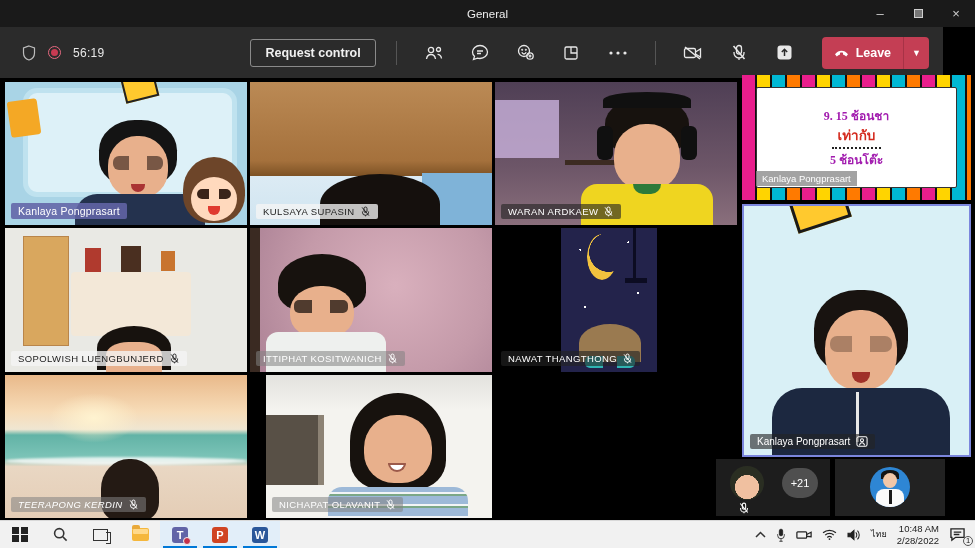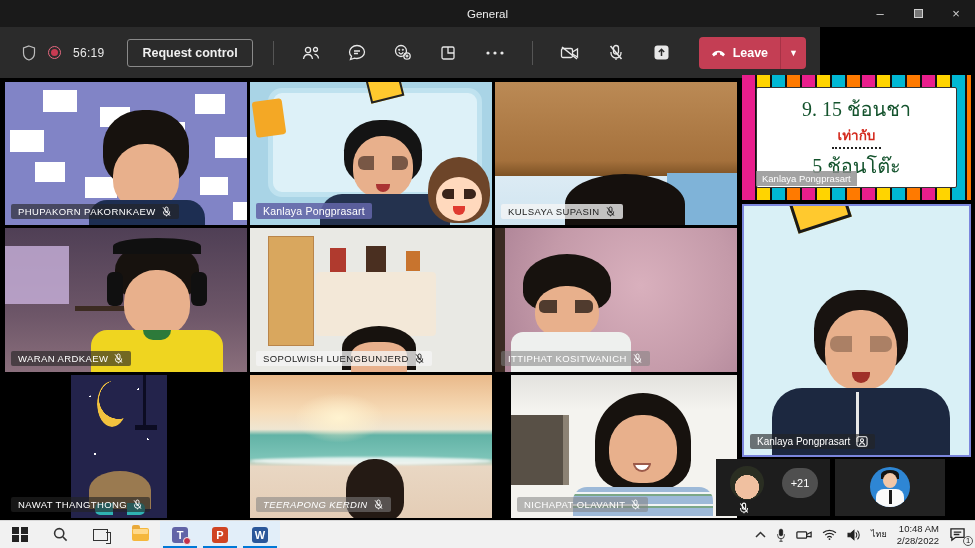--- a/index.html
+++ b/index.html
@@ -10,21 +10,21 @@
   
   .titlebar { position:absolute; left:0; top:0; width:975px; height:27px;
               background:#1a1a1a; display:flex; align-items:center; justify-content:center; }
   .titlebar .title { color:#eee; font-size:11.5px; }
   .wincontrols { position:absolute; right:0; top:0; height:27px; display:flex; }
   .wincontrols .wc { width:38px; height:27px; display:flex; align-items:center; justify-content:center;
                      color:#cfcfcf; font-size:13px; cursor:default; }
   .wc .maxbox { width:9px; height:9px; border:1.5px solid #cfcfcf; display:inline-block; background:#777; }
 
   
-  .toolbar { position:absolute; left:0; top:27px; width:820px; height:51px;
+  .toolbar { position:absolute; left:0; top:27px; width:943px; height:51px;
              background:#2b2b2b; display:flex; align-items:center; color:#e8e8e8; }
   .tb-left { display:flex; align-items:center; gap:12px; padding-left:22px; }
   .timer { font-size:12px; color:#e8e8e8; letter-spacing:.3px; }
   .shield { width:14px; height:16px; }
   .recdot { width:13px; height:13px; border-radius:50%; border:1.5px solid #e56a80;
             display:flex; align-items:center; justify-content:center; }
   .recdot::after { content:""; width:7px; height:7px; border-radius:50%; background:#c93a52; }
   .tb-right { margin-left:auto; display:flex; align-items:center; gap:12px; padding-right:14px; }
   .btn-outline { border:1px solid #8a8a8a; background:transparent; color:#f0f0f0; font-size:12.5px;
                  font-weight:bold; padding:6px 14px; border-radius:3px; cursor:pointer;
@@ -185,21 +185,21 @@
   .t-nichapat .shirt { position:absolute; left:62px; top:112px; width:140px; height:34px; border-radius:14px 14px 0 0;
         background:repeating-linear-gradient(180deg,#9db9d8 0 5px,#f2f4f6 5px 7px,#7ba787 7px 9px,#9db9d8 9px 12px); }
 
   
   .share-tile { position:absolute; left:742px; top:-3px; width:229px; height:125px;
       background:repeating-linear-gradient(90deg,#e91e8c 0 13px,#101010 13px 15px,#ffd400 15px 28px,#101010 28px 30px,#00b8d4 30px 43px,#101010 43px 45px,#ff7a00 45px 58px,#101010 58px 60px);
       padding:12px 14px; cursor:pointer; }
   .share-card { width:100%; height:100%; background:#fff; border:1px solid #333; border-radius:2px;
       display:flex; flex-direction:column; align-items:center; justify-content:center; gap:1px;
       font-family:"Liberation Serif", serif; }
-  .share-line1, .share-line3 { font-size:20px; font-weight:normal; color:#14532d; }
+  .share-line1, .share-line3 { font-size:12px; font-weight:bold; color:#a21caf; }
   .share-line2 { font-size:13.5px; font-weight:bold; color:#d42a1e; padding:0 6px;
       border-bottom:2px dotted #222; line-height:1.5; }
   .share-label { position:absolute; left:14px; bottom:14px; background:rgba(140,140,140,.8);
       color:#fff; font-size:9.5px; padding:2px 6px; font-family:"Liberation Sans", sans-serif; }
 
   .spot-tile { position:absolute; left:742px; top:126px; width:229px; height:253px;
       background:#d9f0f6; border:2px solid #7b86dd; cursor:pointer; overflow:hidden; }
   .spot-tile .notecorner { position:absolute; left:48px; top:-14px; width:56px; height:34px;
       background:#ffc92e; border:3px solid #1a1a1a; transform:rotate(-18deg); }
   .spot-tile .hair { left:70px; top:84px; width:94px; height:84px; background:#181310; }
@@ -353,36 +353,20 @@
         <div class="leave-sep"></div>
         <div class="leave-chev">▼</div>
       </div>
     </div>
   </div>
 
   <div class="stage">
 
     <div class="grid">
 
-      <div class="tile t-phupakorn">
-        <div class="cards"></div>
-        <div class="hair"></div>
-          <div class="face"></div>
-          <div class="body"></div>
-        <div class="namelabel lab-dark">
-          <span>PHUPAKORN PAKORNKAEW</span>
-          <span class="micoff">
-              <svg width="11" height="11" viewBox="0 0 16 16" stroke="currentColor" fill="none" stroke-width="1.4">
-                <rect x="5.8" y="1.5" width="4.4" height="8" rx="2.2"></rect>
-                <path d="M3.5 8v1a4.5 4.5 0 0 0 9 0V8M8 13.5v1.5"></path>
-                <line x1="3" y1="2" x2="13" y2="14"></line>
-              </svg>
-            </span>
-        </div>
-      </div>
 
       <div class="tile t-kanlaya">
         <div class="board"></div>
         <div class="folder"></div>
         <div class="note"></div>
         <div class="hair"></div>
           <div class="face"></div>
         <div class="glasses"></div>
           <div class="mouth"></div>
         <div class="bodyk"></div>

